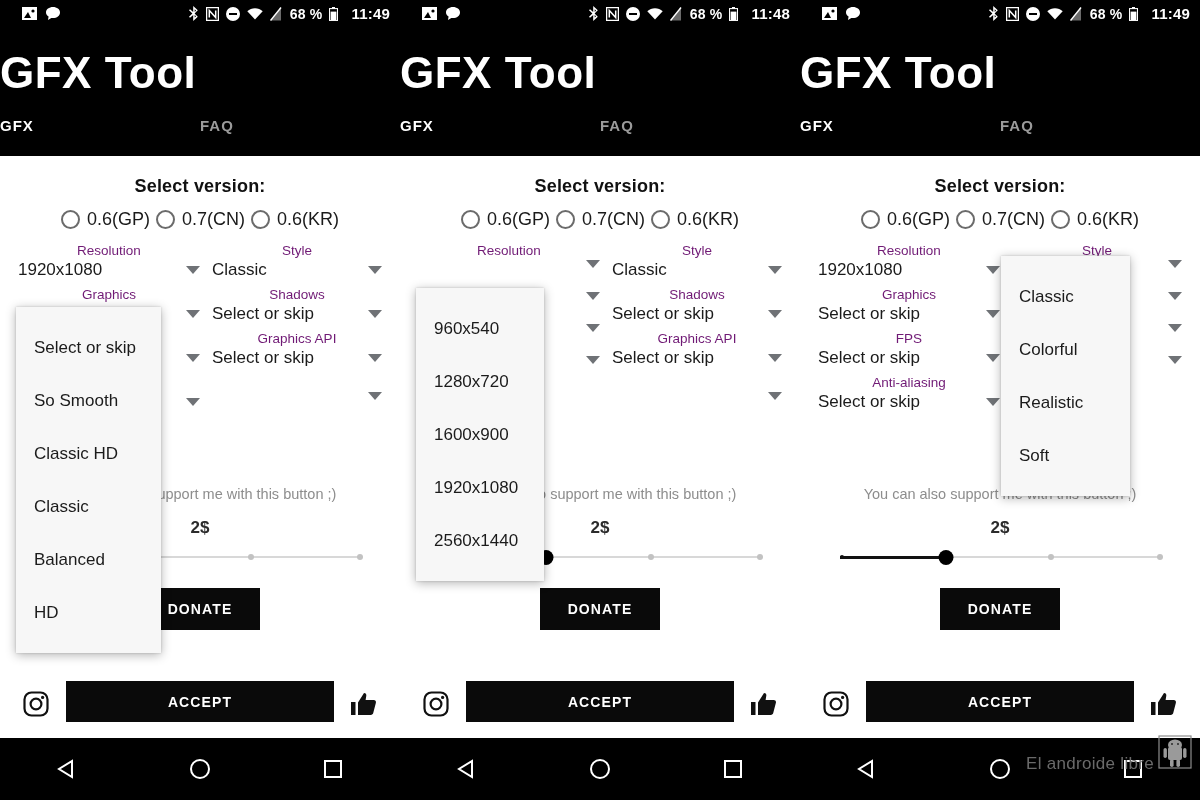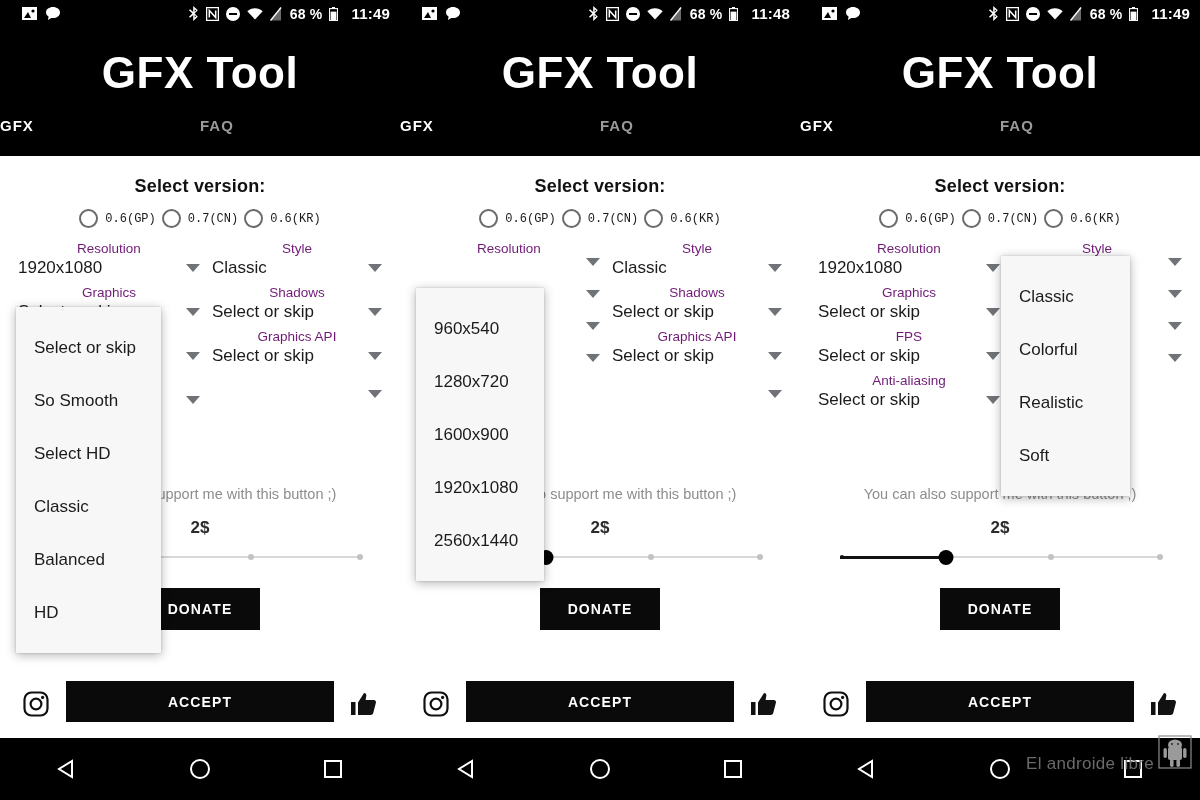--- a/index.html
+++ b/index.html
@@ -20,21 +20,21 @@
   .sb-spacer { flex:1; }
   .sb-right { display:flex; align-items:center; gap:7px; }
   .sb-ico { display:inline-block; }
   .sb-ico svg { display:block; }
   .sb-pct { font-size:14px; font-weight:700; margin-left:1px; }
   .sb-time { font-size:15px; font-weight:700; margin-left:6px; }
 
   
   .appbar { background:#000; height:129px; }
   .app-title {
-    color:#fff; text-align:center; font-size:44px; font-weight:700;
+    color:#fff; font-size:44px; font-weight:700;
     letter-spacing:0.5px; padding-top:24px; line-height:1;
   }
   .tabs { display:flex; margin-top:22px; }
   .tab {
     flex:1; font-size:15px; font-weight:700;
     letter-spacing:1px; color:#9a9a9a;
   }
   .tab.active { color:#fff; }
 
   
@@ -46,21 +46,21 @@
   }
   .radios {
     display:flex; justify-content:center; align-items:center;
     gap:6px; margin-top:12px; padding:0 14px;
   }
   .radio-item { display:flex; align-items:center; gap:7px; }
   .radio-dot {
     width:19px; height:19px; border-radius:50%;
     border:2px solid #6b6b6b; background:transparent;
   }
-  .radio-label { font-size:12px; color:#1a1a1a; white-space:nowrap;font-family:Liberation Mono, monospace; }
+  .radio-label { font-size:18px; color:#1a1a1a; white-space:nowrap; }
 
   
   .fields { margin-top:12px; display:flex; padding:0 18px; }
   .col { width:50%; }
   .col.right { padding-left:12px; }
   .field { margin-bottom:6px; }
   .field-label {
     font-size:13.5px; color:#701a75; text-align:center;
     margin-bottom:1px; height:17px; line-height:17px;
   }
@@ -319,21 +319,21 @@
           <svg width="28" height="26" viewBox="0 0 28 26">
               <rect x="1" y="11" width="4.5" height="13" fill="#111"></rect>
               <path d="M8 24V11.5l6-9.5c1.7 0 2.6 1.1 2.3 2.8L15.6 9h8.1c1.6 0 2.6 1.3 2.2 2.8l-2.6 10c-.3 1.3-1.2 2.2-2.6 2.2H8z" fill="#111"></path>
             </svg>
         </div>
       </div>
 
       <div class="popup" style="left:16px; top:151px; width:145px; padding:14px 0;">
         <div class="popup-item" style="height:53px">Select or skip</div>
         <div class="popup-item" style="height:53px">So Smooth</div>
-        <div class="popup-item" style="height:53px">Select HD</div>
+        <div class="popup-item" style="height:53px">Classic HD</div>
         <div class="popup-item" style="height:53px">Classic</div>
         <div class="popup-item" style="height:53px">Balanced</div>
         <div class="popup-item" style="height:53px">HD</div>
       </div>
     </div>
   </div>
 
   <div class="panel">
     <div class="statusbar">
       <div class="sb-left">

